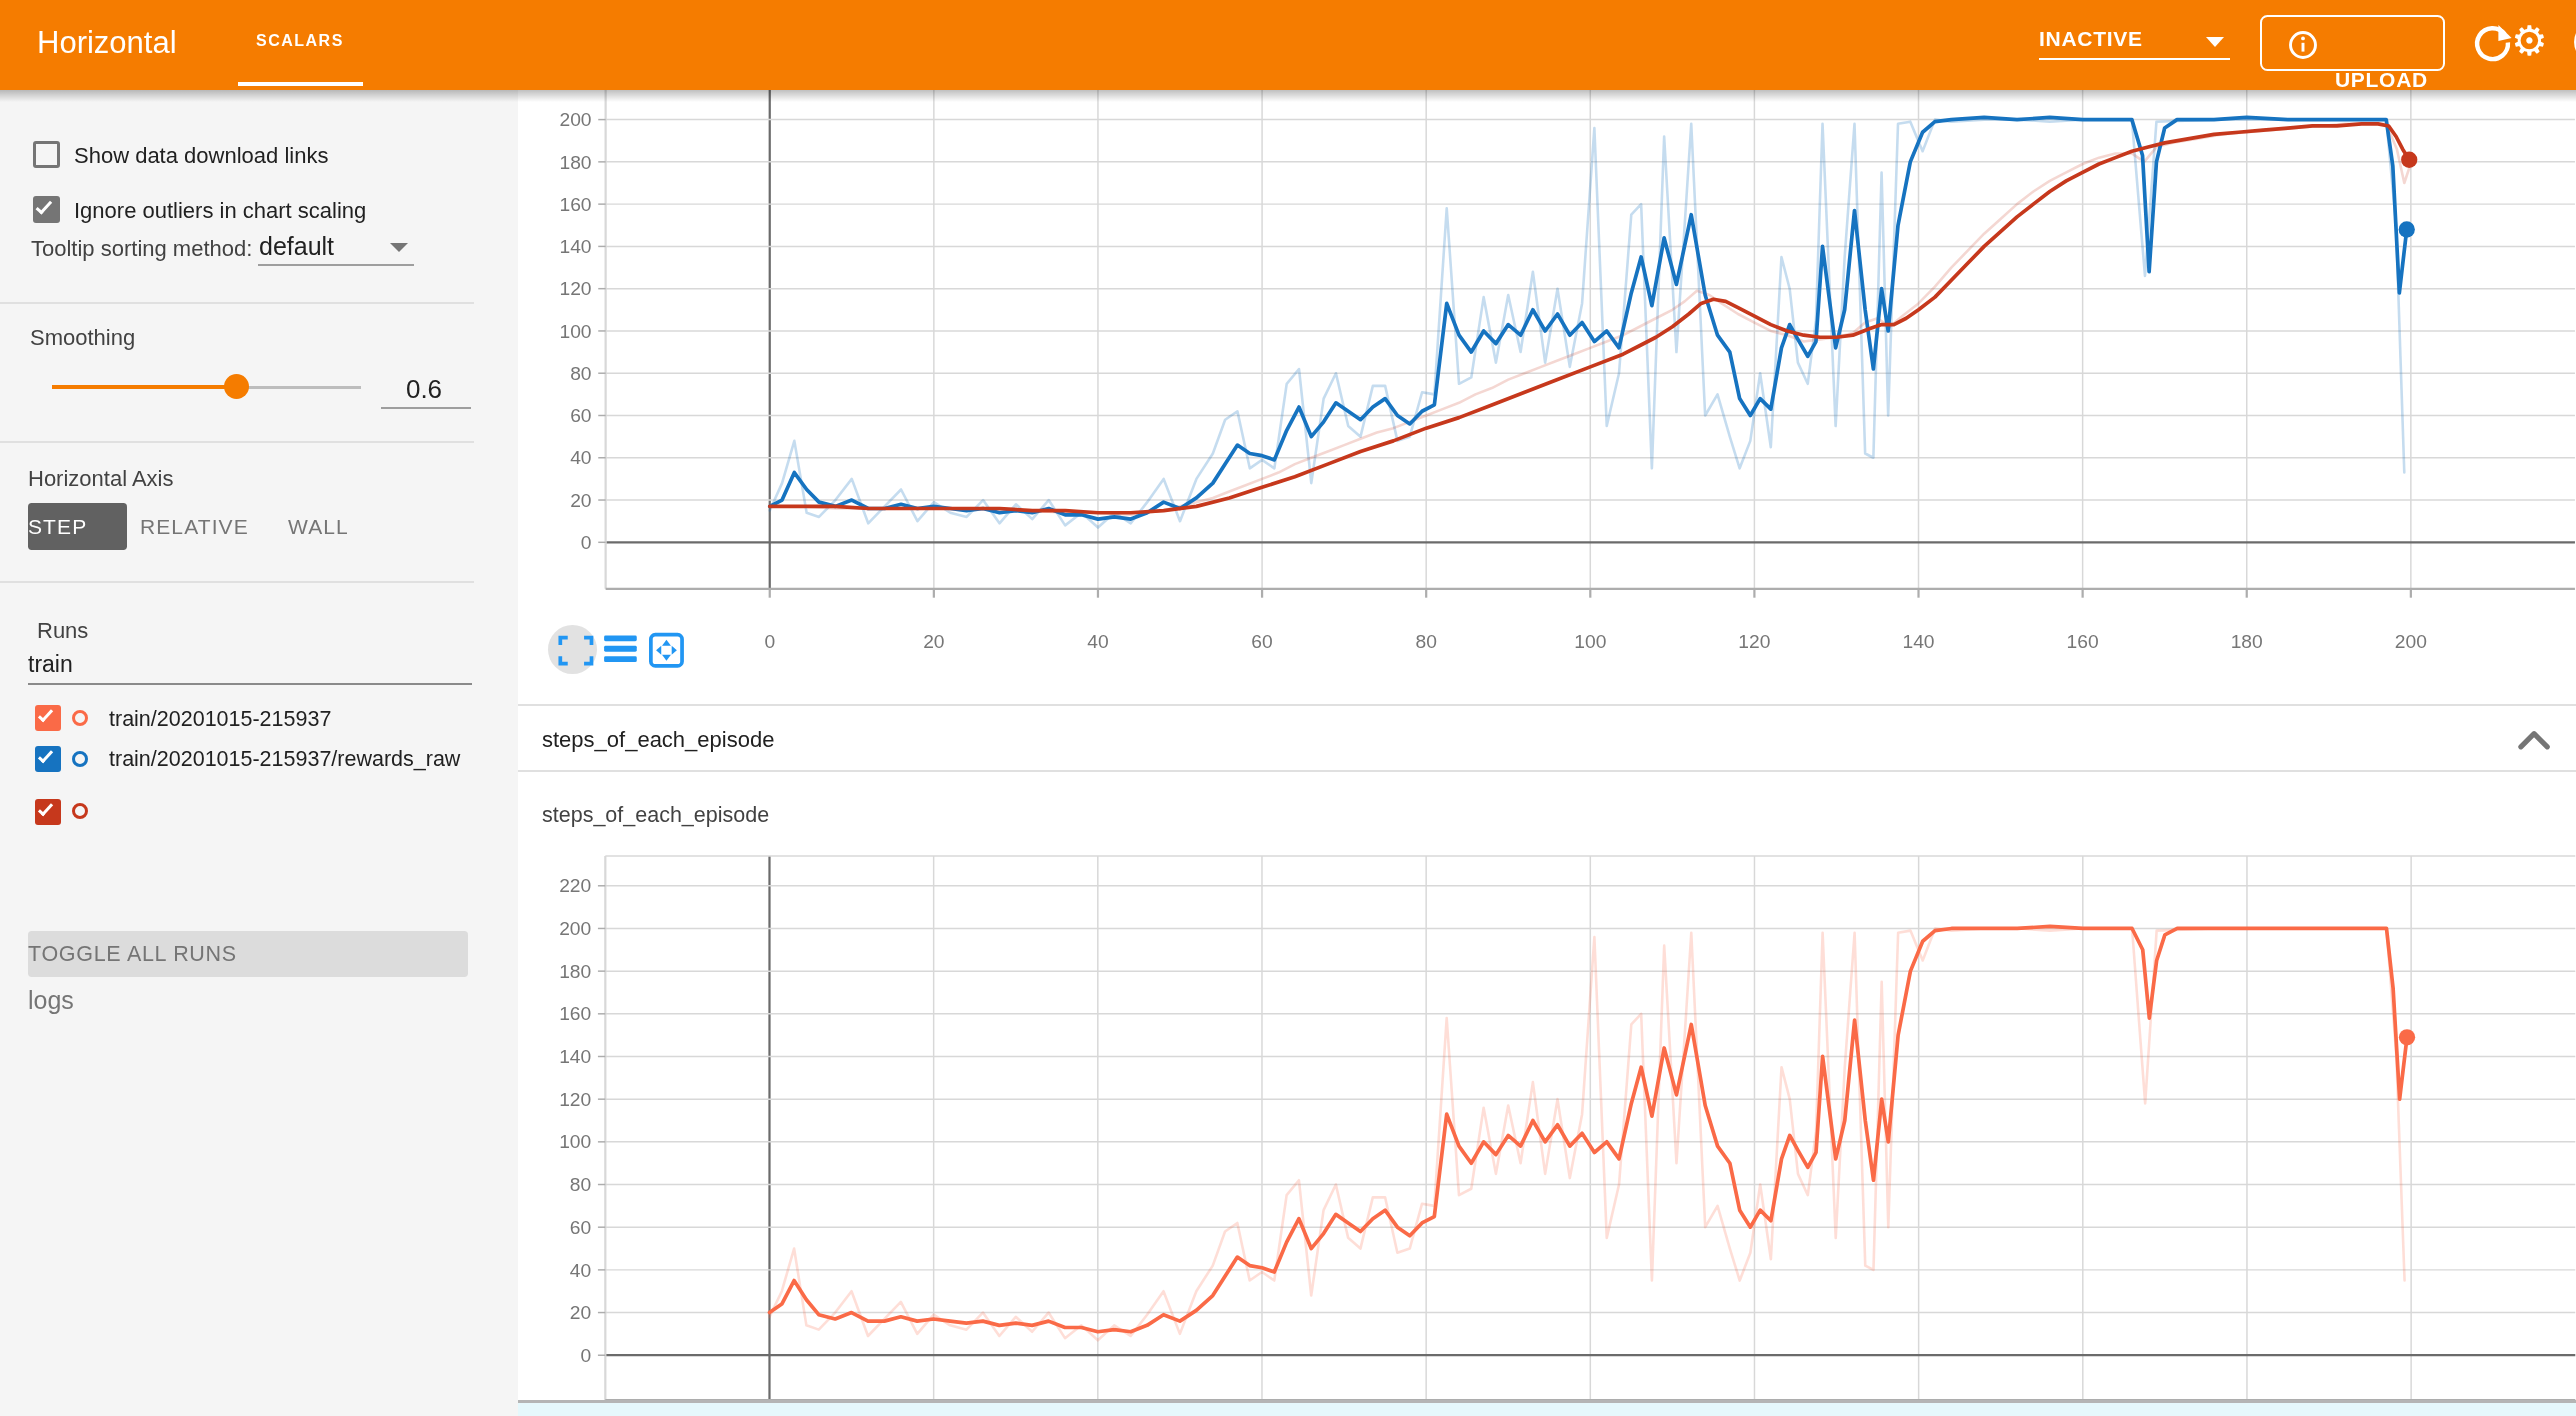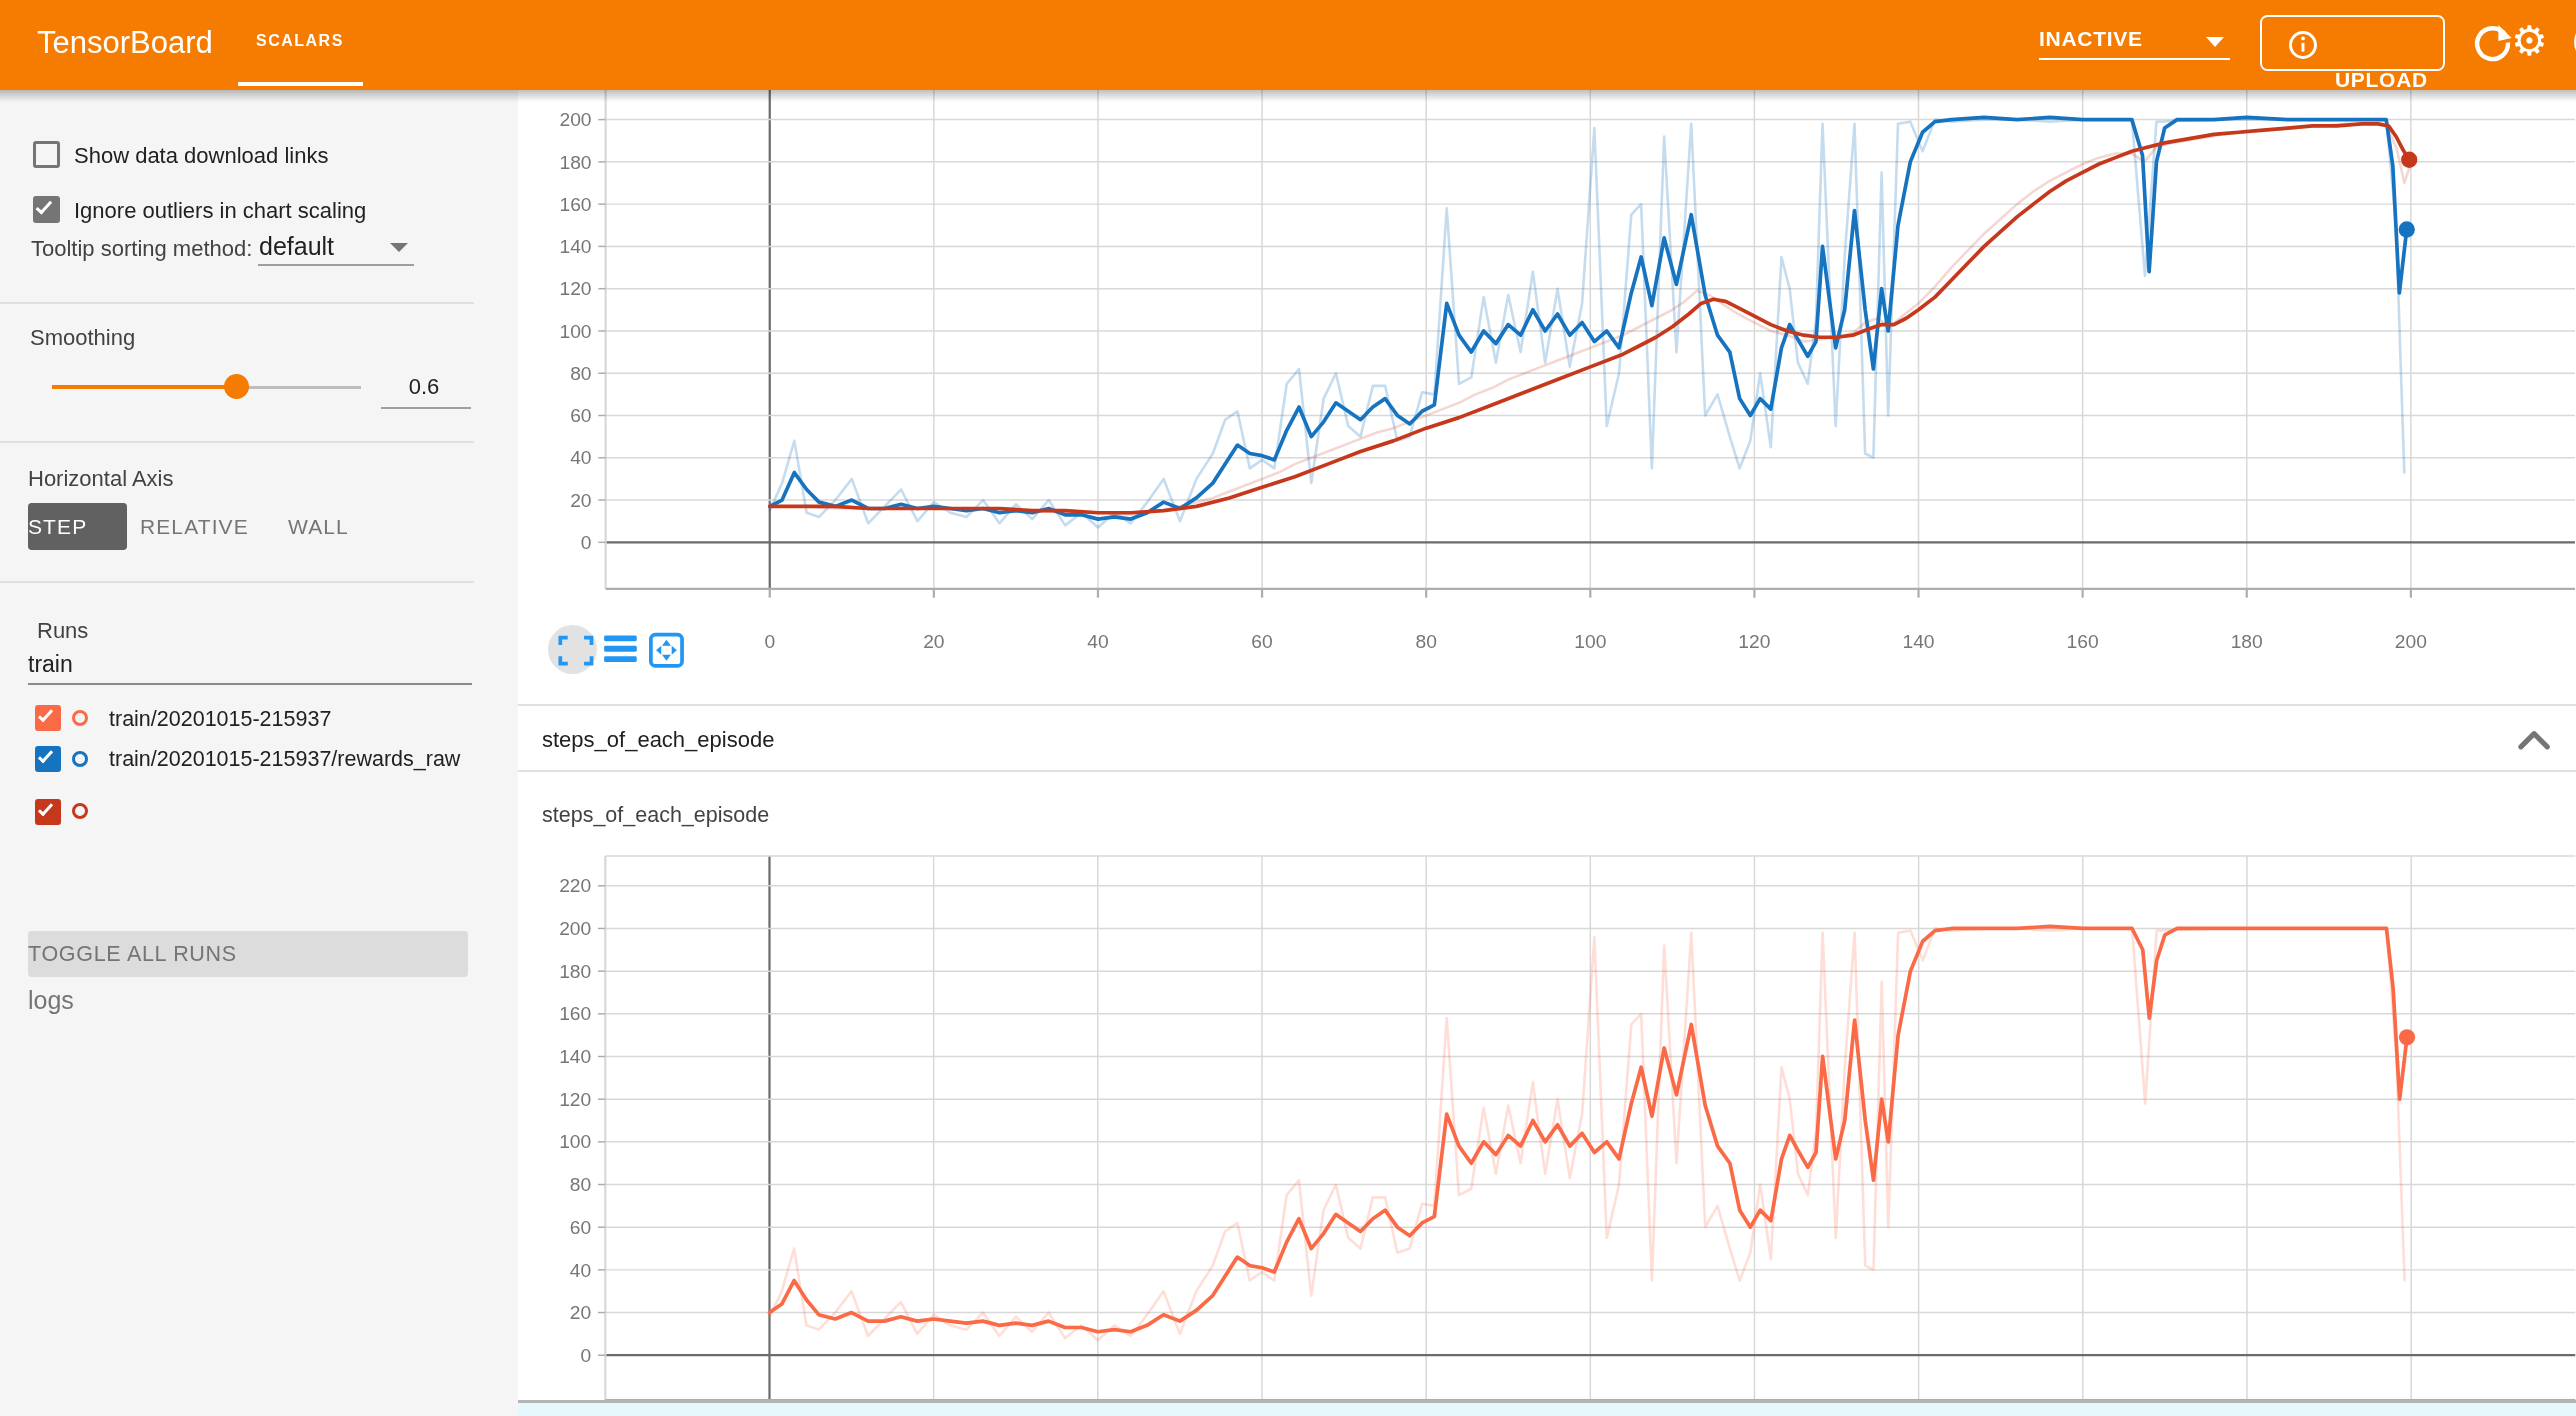--- a/index.html
+++ b/index.html
@@ -34,21 +34,21 @@
   .cb .tick { position:absolute; left:7.4px; top:1.5px; width:8.1px; height:15.6px;
     border:solid #fff; border-width:0 3.7px 3.7px 0; transform:rotate(42deg); }
   .cb-label { position:absolute; font-size:22px; color:#212121; white-space:nowrap; }
   .dd-value { position:absolute; font-size:25px; color:#212121; }
   .caret-down-gray { position:absolute; width:0; height:0;
     border-left:9px solid transparent; border-right:9px solid transparent; border-top:9.6px solid #757575; }
   .underline-gray { position:absolute; height:2.2px; background:#9e9e9e; }
   .slider-track-fill { position:absolute; left:52px; top:384px; width:185px; height:3.7px; background:#f57c00; }
   .slider-track-rest { position:absolute; left:237px; top:385px; width:124px; height:3px; background:#bdbdbd; }
   .slider-knob { position:absolute; left:224px; top:373px; width:25px; height:25px; border-radius:50%; background:#f57c00; }
-  .smooth-val { position:absolute; left:374px; top:373px; width:100px; font-size:22px; color:#212121; text-align:center; }
+  .smooth-val { position:absolute; left:374px; top:373px; width:100px; font-size:26px; color:#212121; text-align:center; }
   .axis-btn-sel { position:absolute; left:28px; top:502px; width:99px; height:47px; background:#616161;
     border-radius:3.7px; color:#fff; font-size:21px; letter-spacing:1.1px; text-align:left; line-height:47px; }
   .axis-btn { position:absolute; top:502px; height:47px; color:#757575; font-size:21px; letter-spacing:1.1px; line-height:47px; }
   .runs-filter { position:absolute; left:28px; top:650px; font-size:23px; color:#212121; }
   .run-row-cb { position:absolute; left:35px; width:26px; height:26px; border-radius:3px; }
   .run-row-cb .tick { position:absolute; left:7.4px; top:1.5px; width:7.4px; height:15px;
     border:solid #fff; border-width:0 3.7px 3.7px 0; transform:rotate(42deg); }
   .run-ring { position:absolute; left:72px; width:16.3px; height:16.3px; border-radius:50%; background:transparent; border:3px solid #999; }
   .run-label { position:absolute; left:109px; font-size:21.5px; color:#212121; width:385px; line-height:23px; word-break:break-all; }
   .toggle-btn { position:absolute; left:28px; top:841px; width:440px; height:46px; background:#dcdcdc; border-radius:3.7px;
@@ -65,21 +65,21 @@
   .chart2-title { position:absolute; left:542px; top:803px; font-size:21.5px; color:#424242; }
   .bottom-bar { position:absolute; left:0; top:1400px; width:2576px; height:3px; background:#b5b5b5; }
   .bottom-strip { position:absolute; left:0; top:1403px; width:2576px; height:13.3px; background:#e6f8fc; }
 </style>
 </head>
 <body>
 
 <div id="app">
 
   <div id="header">
-    <div class="hdr-title">TensorBoard</div>
+    <div class="hdr-title">Horizontal</div>
     <div class="hdr-tab">SCALARS</div>
     <div class="hdr-tab-underline"></div>
 
     <div class="status-dd">
       <span class="val">INACTIVE</span>
       <span class="caret-down-white"></span>
     </div>
     <div class="status-underline"></div>
 
     <div class="upload-btn">

